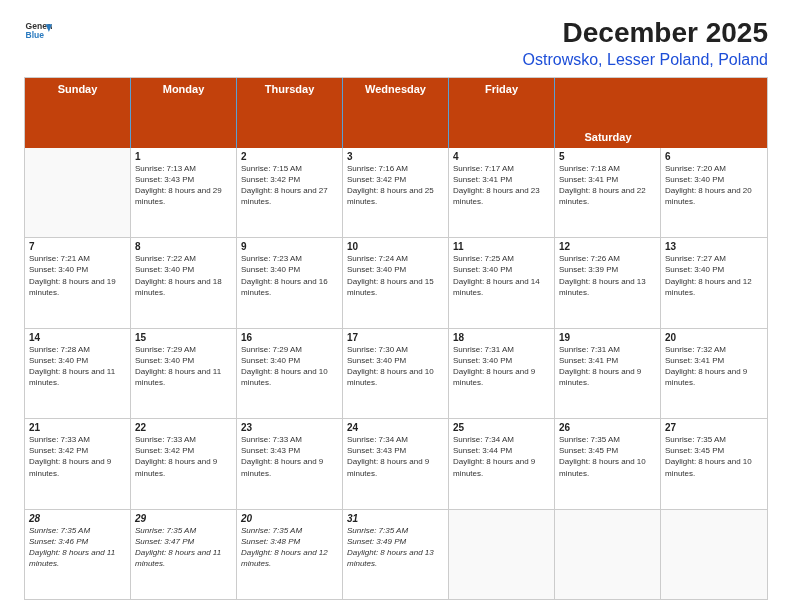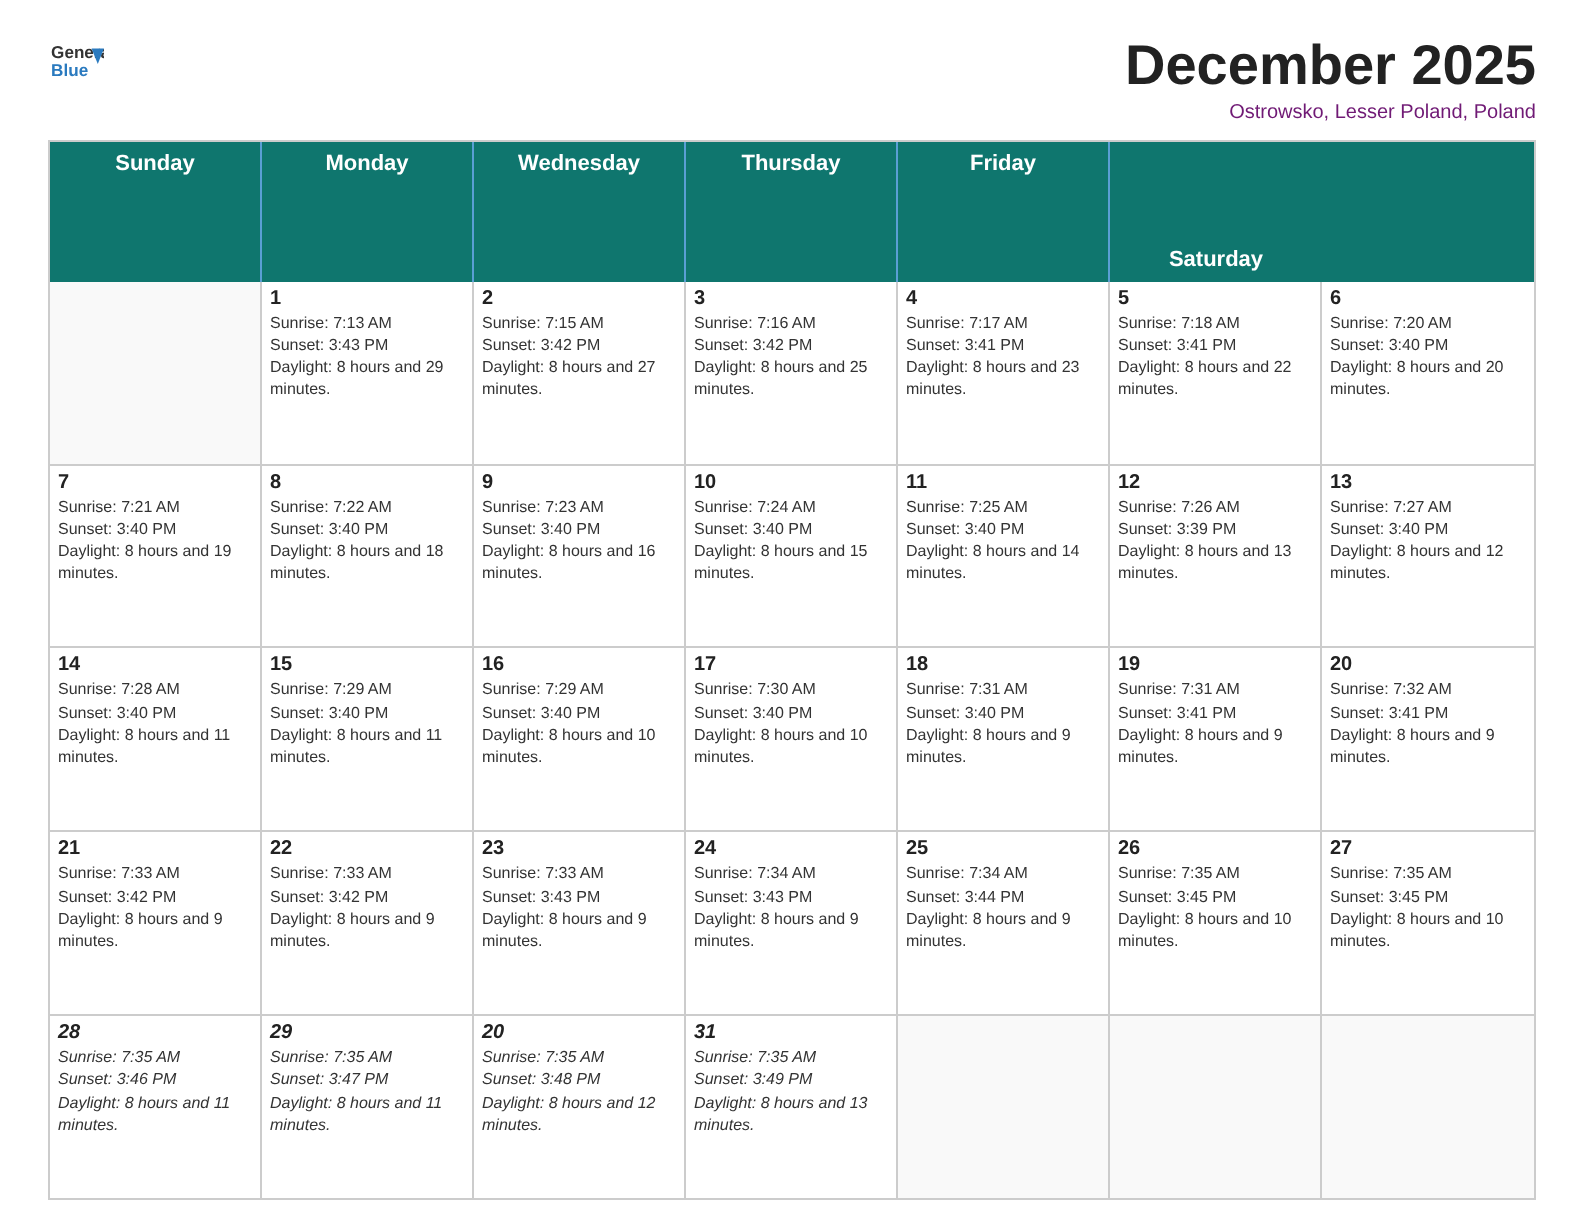--- a/index.html
+++ b/index.html
@@ -36,34 +36,34 @@
       text-align: right;
       margin-left: 36px;
     }
     .main-title {
       font-size: 28px;
       font-weight: bold;
       color: #222;
       line-height: 1.1;
     }
     .subtitle {
-      font-size: 10px;
-      color: #701a75;
+      font-size: 16px;
+      color: #1d4ed8;
       margin-top: 2px;
     }
     .calendar {
       flex: 1;
       display: flex;
       flex-direction: column;
       border: 1px solid #ccc;
     }
     .cal-header {
       display: grid;
       grid-template-columns: repeat(7, 1fr);
-      background: #0f766e;
+      background: #c2410c;
     }
     .cal-header-cell {
       color: #fff;
       font-size: 11px;
       font-weight: bold;
       text-align: center;
       padding: 5px 2px;
       border-right: 1px solid #5a9fd4;
     }
     .cal-header-cell:last-child { border-right: none; margin-top: 48px; }
@@ -118,22 +118,22 @@
     <div class="title-block">
       <div class="main-title">December 2025</div>
       <div class="subtitle">Ostrowsko, Lesser Poland, Poland</div>
     </div>
   </div>
 
   <div class="calendar">
     <div class="cal-header">
     <div class="cal-header-cell">Sunday</div>
         <div class="cal-header-cell">Monday</div>
+        <div class="cal-header-cell">Thursday</div>
         <div class="cal-header-cell">Wednesday</div>
-        <div class="cal-header-cell">Thursday</div>
         <div class="cal-header-cell">Friday</div>
         <div class="cal-header-cell">Saturday</div>
       </div>
     <div class="cal-body">
     <div class="cal-row">
           <div class="cal-cell empty"></div>
           <div class="cal-cell">
             <span class="day-num">1</span>
             <div class="cell-text">Sunrise: 7:13 AM<br>Sunset: 3:43 PM<br>Daylight: 8 hours and 29 minutes.</div>
           </div>

